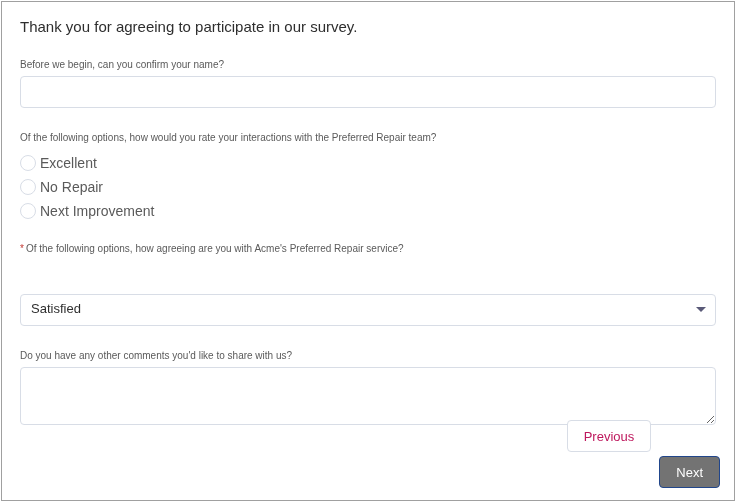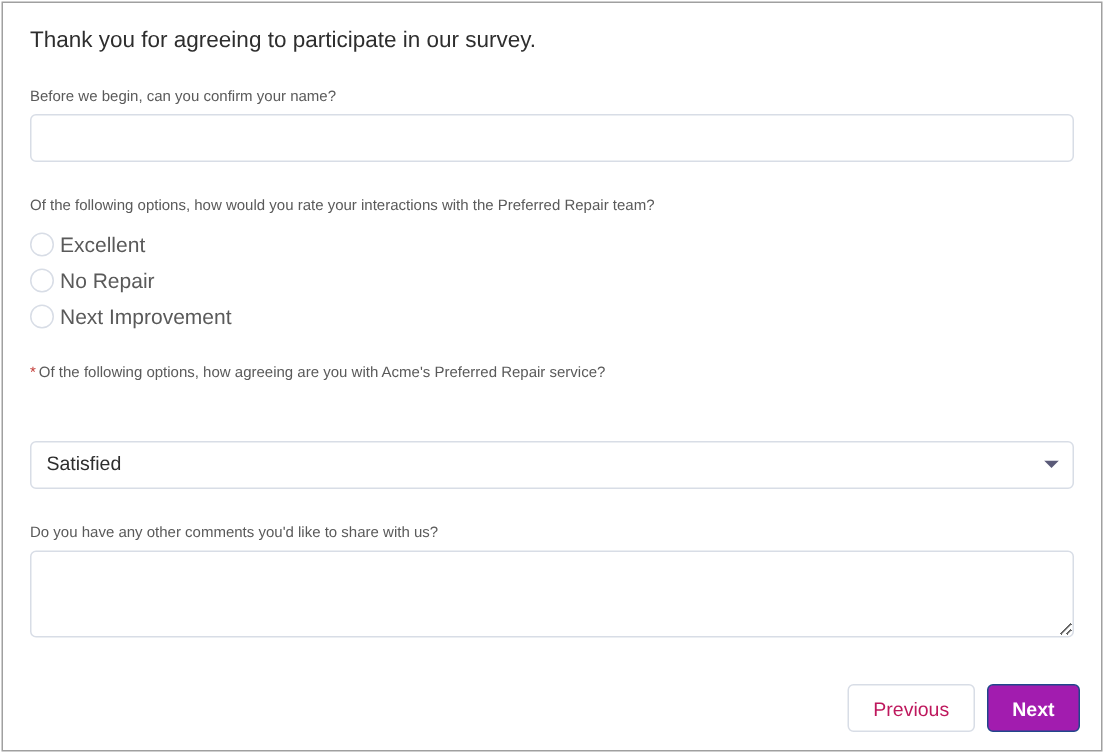--- a/index.html
+++ b/index.html
@@ -123,24 +123,25 @@
       display: inline-flex;
       align-items: center;
       justify-content: center;
     }
     .btn-secondary {
       background: #fff;
       border: 1px solid #d8dde6;
       color: #be185d;
     }
     .btn-primary {
-      background: #a21caf;
+      background: #737373;
       border: 1px solid #21468b;
       color: #fff;
-      font-weight: 700;
+      font-weight: 400;
+      margin-top: 36px;
     }
   </style>
 </head>
 <body>
 
 <div class="container">
 
   <div class="page-title">Thank you for agreeing to participate in our survey.</div>
 
   <div class="field-block">

